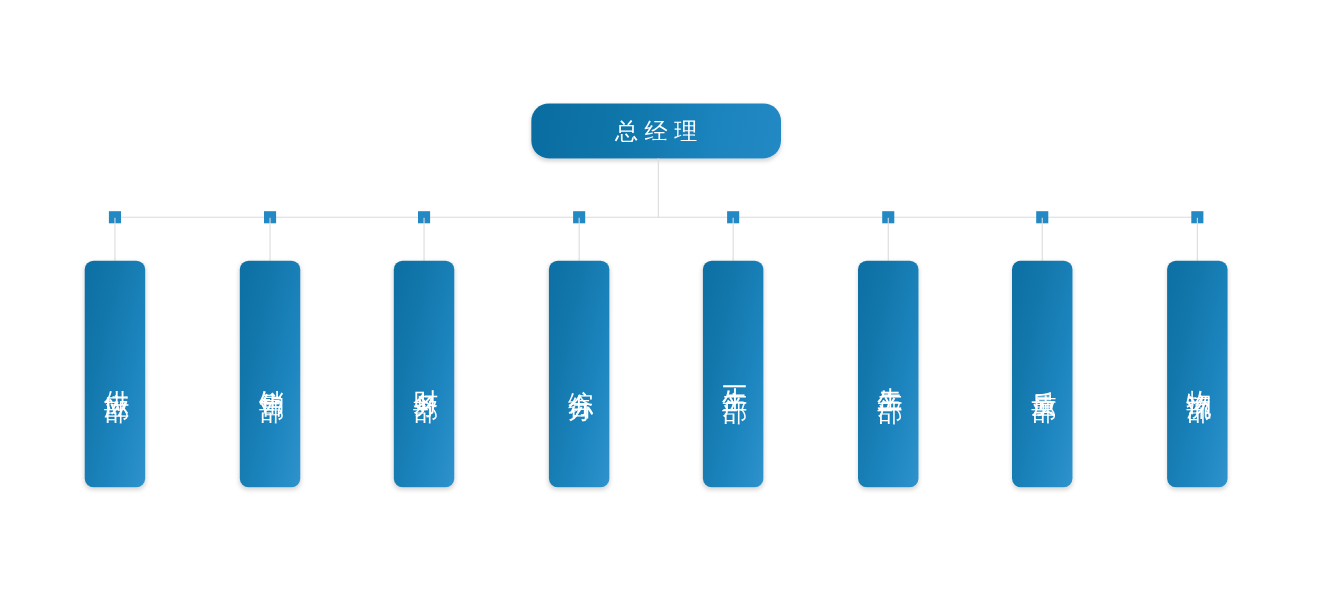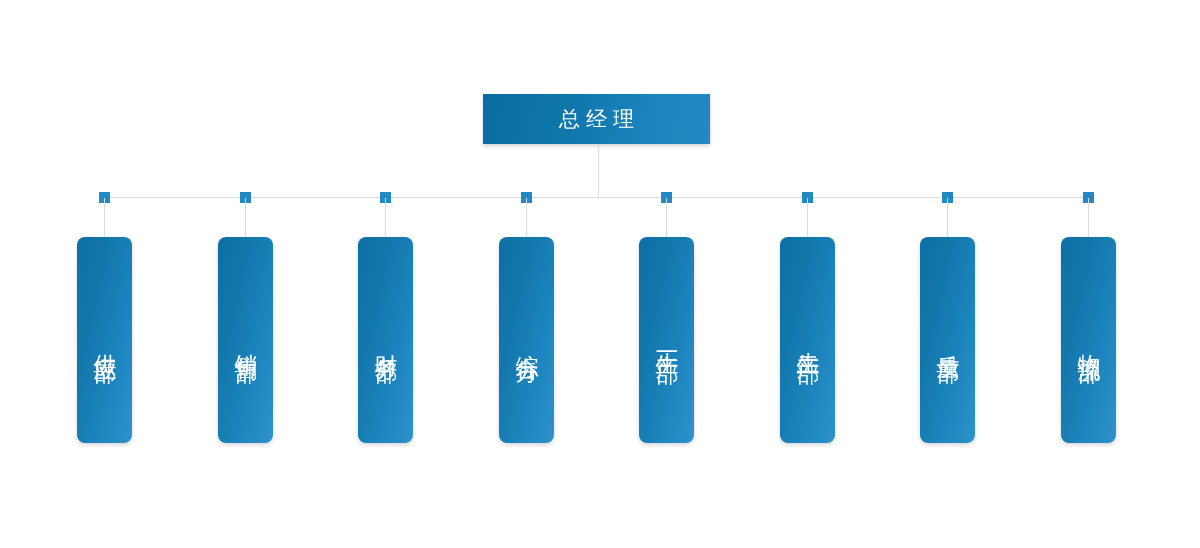--- a/index.html
+++ b/index.html
@@ -18,21 +18,21 @@
     overflow: hidden;
   }
 
   
   .top-node {
     position: absolute;
     left: 483px;
     top: 94px;
     width: 227px;
     height: 50px;
-    border-radius: 0;
+    border-radius: 16px;
     background: linear-gradient(100deg, #0a6ca0 0%, #0f76aa 35%, #1b83bd 72%, #2389c4 100%);
     box-shadow: 0 2px 4px rgba(0,0,0,0.18);
     display: flex;
     align-items: center;
     justify-content: center;
     box-sizing: border-box;
   }
   .top-node-label {
     color: #ffffff;
     font-size: 21px;

